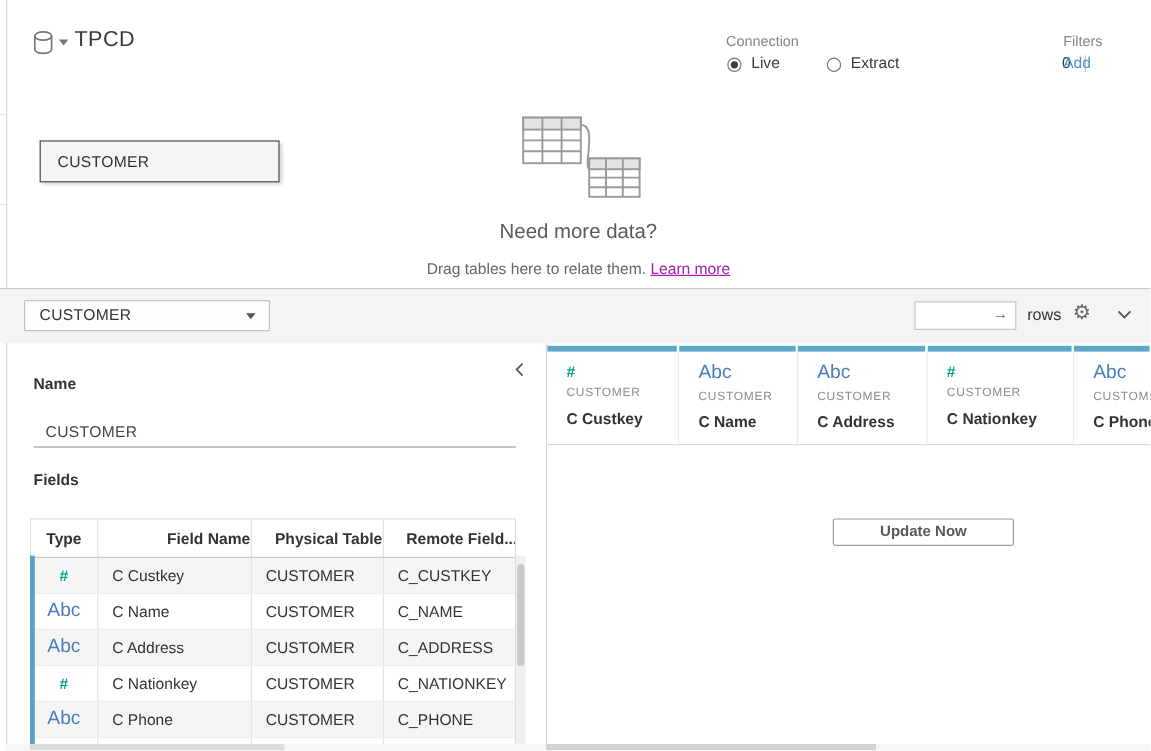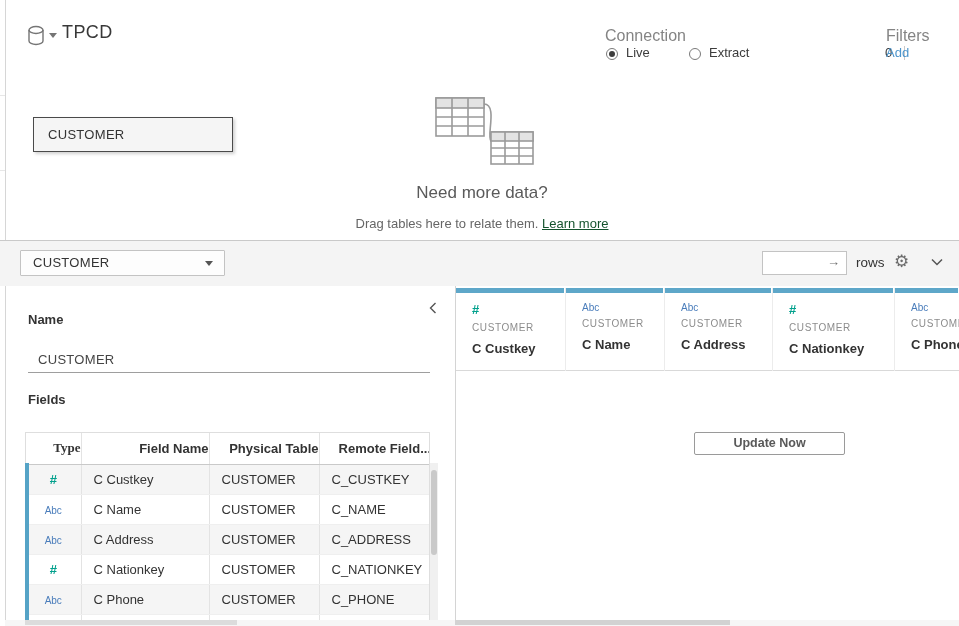--- a/index.html
+++ b/index.html
@@ -8,36 +8,36 @@
   .abs { position:absolute; }
 
   
   .left-line { left:5px; top:0; width:1px; height:626px; background:#d6d6d6; }
   .strip-seg { left:0; width:5px; height:1px; background:#e7e7e7; }
 
   
   .title { left:62px; top:22px; font-size:18px; letter-spacing:.4px; color:#383838; }
   .db-icon { left:27px; top:25px; }
   .db-caret { left:49px; top:33px; width:0; height:0; border-left:4px solid transparent; border-right:4px solid transparent; border-top:5px solid #757575; }
-  .sec-label { font-size:16px; color:#848484; }
+  .sec-label { font-size:12px; color:#848484; }
   .conn-label { left:605px; top:27px; }
   .radio-row { top:45px; display:flex; align-items:flex-end; }
   .radio { width:12px; height:12px; border-radius:50%; border:1px solid #7a7a7a; background:#fff; position:relative; flex:0 0 auto; }
   .radio.sel::after { content:""; position:absolute; left:2px; top:2px; width:6px; height:6px; border-radius:50%; background:#3d3d3d; }
   .radio-label { margin-left:8px; font-size:13px; color:#3c3c3c; }
   .filters-label { left:886px; top:27px; }
   .filters-count { left:885px; top:45px; font-size:13px; color:#3c3c3c; }
   .filters-div { left:904px; top:46px; width:1px; height:14px; background:#c9c9c9; }
   .add-link { left:886px; top:45px; font-size:13px; color:#4d95cc; cursor:pointer;text-align:right; }
 
   
   .table-box { left:33px; top:117px; width:200px; height:35px; background:#f5f5f5; border:1px solid #4a4a4a; box-shadow:2px 2px 3px rgba(0,0,0,.18); line-height:33px; padding-left:14px; font-size:13px; letter-spacing:.3px; color:#333; }
   .empty-title { left:0; top:183px; width:964px; text-align:center; font-size:17px; color:#5a5a5a; }
   .empty-hint { left:0; top:216px; width:964px; text-align:center; font-size:13px; color:#666; }
-  .learn-more { text-decoration:underline; color:#14532d; cursor:pointer; }
+  .learn-more { text-decoration:underline; color:#a21caf; cursor:pointer; }
   .graphic { left:428px; top:92px; }
 
   
   .toolbar { left:0; top:240px; width:959px; height:46px; background:#f4f4f4; border-top:1px solid #c9c9c9; }
   .tbl-select { left:20px; top:250px; width:205px; height:26px; background:#fdfdfd; border:1px solid #c3c3c3; border-radius:1px; line-height:24px; padding-left:12px; font-size:13px; letter-spacing:.3px; cursor:pointer; }
   .sel-caret { position:absolute; right:11px; top:10px; width:0; height:0; border-left:4px solid transparent; border-right:4px solid transparent; border-top:5px solid #555; }
   .rows-input { left:762px; top:251px; width:85px; height:24px; background:#fff; border:1px solid #c3c3c3; font-size:13px; padding:0 20px 0 6px; color:#333; }
   .rows-arrow { left:827px; top:254px; font-size:13px; color:#707070; }
   .rows-label { left:856px; top:255px; font-size:13.5px; color:#333; }
   .gear { left:894px; top:251px; font-size:17px; color:#6b6b6b; cursor:pointer; font-family:"DejaVu Sans",sans-serif; }
@@ -47,27 +47,27 @@
   .panel-div { left:455px; top:286px; width:1px; height:334px; background:#d4d4d4; }
   .collapse { left:429px; top:302px; cursor:pointer; }
   .fld-label { font-weight:bold; font-size:13px; color:#333; }
   .name-label { left:28px; top:312px; }
   .name-input { left:28px; top:346px; width:402px; height:27px; border:none; border-bottom:1px solid #9e9e9e; background:transparent; font-size:13px; color:#454545; padding-left:10px; font-family:inherit; letter-spacing:.3px; }
   .fields-label { left:28px; top:392px; }
 
   .ftable-wrap { left:25px; top:432px; width:405px; height:188px; overflow:hidden; border:1px solid #dedede; border-bottom:none; }
   table.ftable { border-collapse:collapse; table-layout:fixed; width:405px; }
   .ftable th { height:31px; font-size:13px; font-weight:bold; text-align:right; padding-left:12px; border-bottom:1px solid #c9c9c9; border-right:1px solid #e3e3e3; background:#fff; color:#333; }
-  .ftable th.c-type { padding-left:0;font-family:Liberation Serif, serif; }
+  .ftable th.c-type { text-align:center; padding-left:0; }
   .ftable td { height:30px; font-size:13px; color:#333; padding-left:12px; border-right:1px solid #e3e3e3; border-bottom:1px solid #efefef; white-space:nowrap; overflow:hidden; }
   .ftable td.c-type { text-align:center; padding-left:0; }
   .ftable tr.odd td { background:#f5f5f5; }
   .ftable th:last-child, .ftable td:last-child { border-right:none; }
   .glyph-num { color:#00a08c; font-weight:bold; font-size:13px; }
-  .glyph-str { color:#4a7dbb; font-size:10px; }
+  .glyph-str { color:#4a7dbb; font-size:16px; }
   .sel-strip { left:25px; top:463px; width:4px; height:157px; background:#55a3c6; z-index:3; }
   .fscroll-track { left:430px; top:463px; width:8px; height:157px; background:#f0f0f0; }
   .fscroll-thumb { left:431px; top:470px; width:6px; height:85px; background:#c9c9c9; border-radius:3px; }
 
   
   .grid-head { left:456px; top:288px; width:503px; height:83px; display:flex; border-bottom:1px solid #d9d9d9; background:#fff; }
   .gcol { position:relative; height:83px; border-right:1px solid #ececec; overflow:hidden; flex:0 0 auto; }
   .gcol:last-child { border-right:none; flex:1 1 auto; }
   .gbar { height:5px; background:#5ea7c9; margin-right:1px; }
   .gicon { margin:9px 0 0 16px; }

